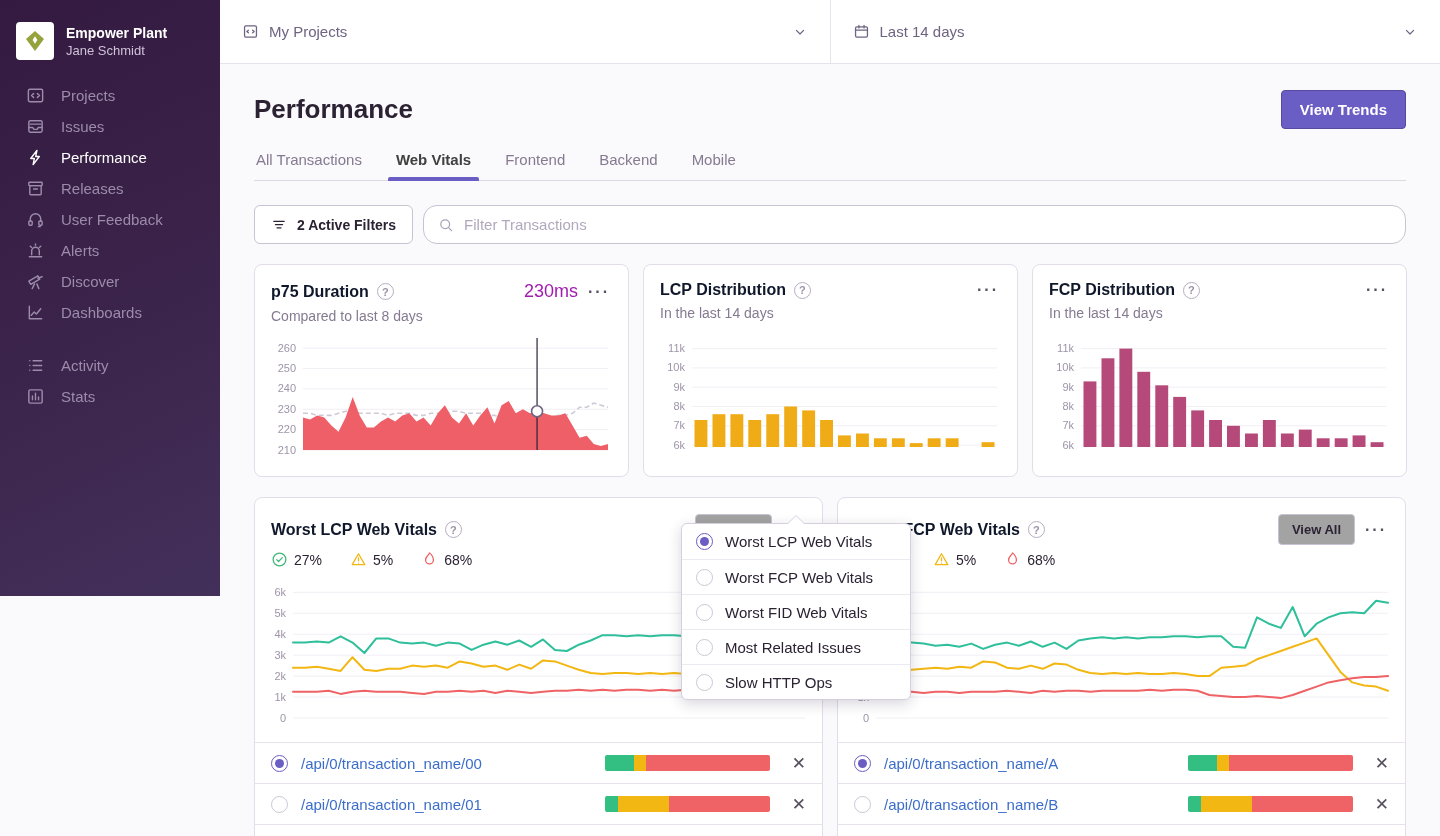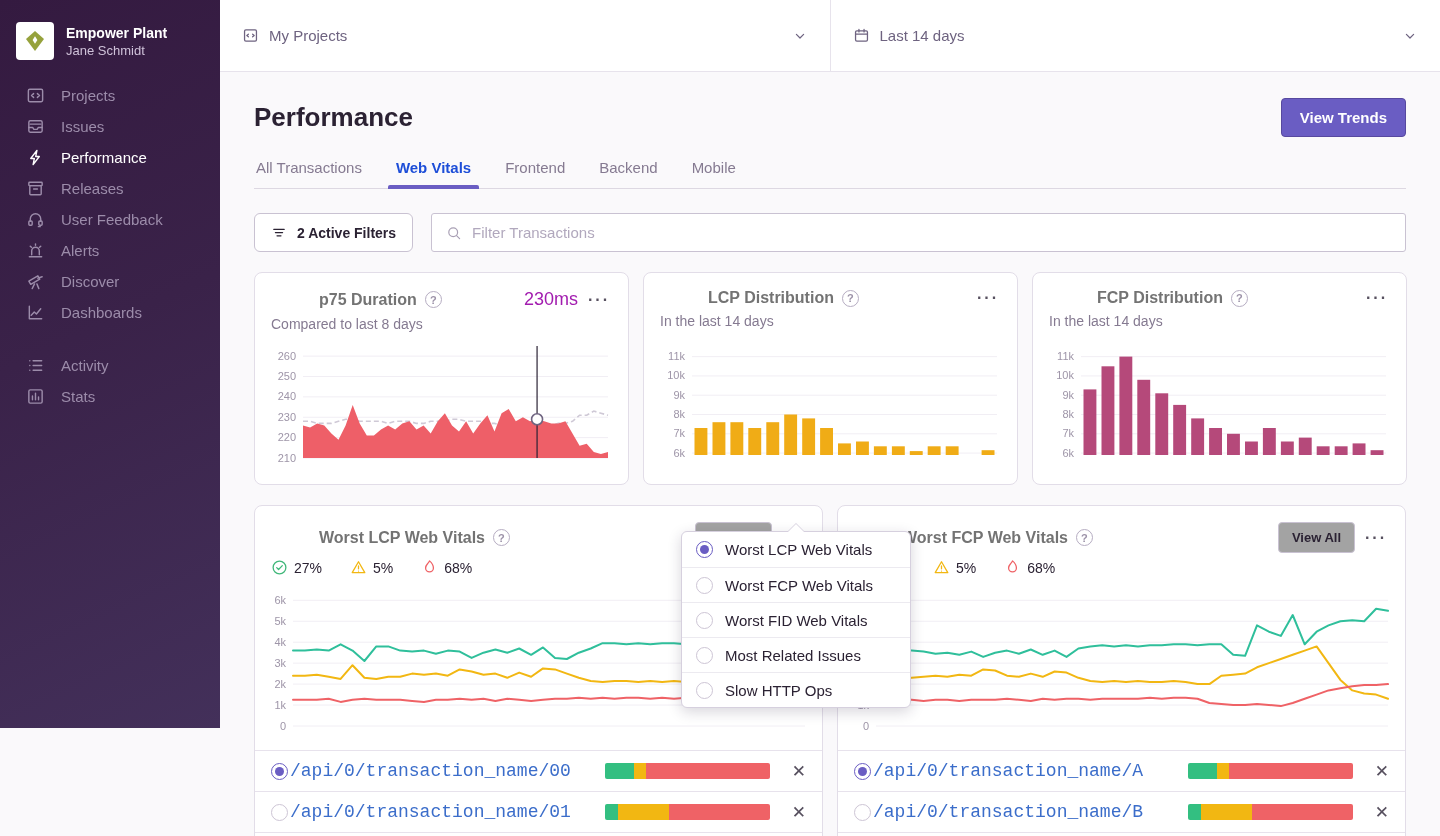--- a/index.html
+++ b/index.html
@@ -1,92 +1,92 @@
 <!DOCTYPE html>
 <html><head>
 <meta charset="utf-8">
 <style>
   * { margin:0; padding:0; box-sizing:border-box; }
   html,body { width:1440px; height:836px; overflow:hidden; }
   body { font-family:"Liberation Sans", sans-serif; background:#faf9fb; color:#2b2233; display:flex; }
 
   
-  .sidebar { width:220px; flex:0 0 220px; height:728px;
+  .sidebar { width:220px; flex:0 0 220px; height:596px;
     background:linear-gradient(155deg,#341a40 0%,#3a2249 45%,#43305a 100%);
     padding:14px 0 0; }
   .org { display:flex; align-items:center; gap:12px; padding:8px 16px 20px; }
   .org-logo { width:38px; height:38px; background:#fff; border-radius:4px; display:flex; align-items:center; justify-content:center; }
   .org-name { color:#fff; font-weight:700; font-size:14px; line-height:18px; }
   .org-user { color:#cfc2d9; font-size:13px; line-height:17px; }
   .nav { display:flex; flex-direction:column;justify-content:flex-end; }
   .nav-gap { height:22px; }
   .nav-item { display:flex; align-items:center; gap:16px; height:31px; padding:0 16px 0 26px;
     color:#9c8caa; font-size:15px; text-decoration:none; cursor:pointer; }
   .nav-item svg { width:19px; height:19px; stroke:#9c8caa; flex:0 0 19px; }
   .nav-item.active { color:#ffffff; font-weight:500; }
   .nav-item.active svg { stroke:#ffffff; }
 
   
   .main { flex:1; display:flex; flex-direction:column; min-width:0; }
 
-  .topbar { height:72px; background:#fff; border-bottom:1px solid #e7e3ec; display:flex;justify-content:space-between; }
+  .topbar { height:64px; background:#fff; border-bottom:1px solid #e7e3ec; display:flex;justify-content:space-between; }
   .selector { flex:1; display:flex; align-items:center; gap:10px; padding:0 22px; border-right:1px solid #e7e3ec; cursor:pointer; }
   .selector:last-child { border-right:none; }
   .selector .sel-label { color:#6e6380; font-size:15px; }
   .selector svg.sel-icon { width:17px; height:17px; stroke:#6e6380; }
   .selector svg.chev { width:16px; height:16px; stroke:#6e6380; margin-left:auto; }
 
   .content { flex:1; position:relative; padding:26px 34px 0; overflow:hidden; }
 
   .page-head { display:flex; align-items:flex-start; justify-content:space-between; }
   .page-title { font-size:26px; font-weight:700; color:#2b2233; padding-top:4px; }
   .btn-primary { background:#6a5dc3; color:#fff; font-weight:700; font-size:15px; border:1px solid #57499f;
     border-radius:4px; padding:10px 18px; cursor:pointer; font-family:inherit; }
 
   .tabs { display:flex; gap:30px; margin-top:22px; border-bottom:1px solid #ddd8e2; }
   .tab { font-size:15px; color:#857a91; padding:0 2px 12px; cursor:pointer; position:relative; }
-  .tab.active { color:#1d4ed8; font-weight:700; }
+  .tab.active { color:#404040; font-weight:700; }
   .tab.active::after { content:""; position:absolute; left:-6px; right:-6px; bottom:-1px; height:4px; background:#6a5dc3; border-radius:2px 2px 0 0; }
 
-  .filter-row { display:flex; gap:18px; margin-top:24px; }
+  .filter-row { display:flex; gap:10px; margin-top:24px; }
   .btn-filter { display:flex; align-items:center; gap:10px; background:#fff; border:1px solid #c9c2d2; border-radius:6px;
     padding:0 16px; height:39px; font-size:14px; font-weight:700; color:#2b2233; cursor:pointer; font-family:inherit; }
   .btn-filter svg { width:16px; height:16px; stroke:#2b2233; }
-  .search-box { flex:1; display:flex; align-items:center; gap:10px; background:#fff; border:1px solid #c9c2d2; border-radius:3px; height:39px; padding:0 14px; }
+  .search-box { flex:1; display:flex; align-items:center; gap:10px; background:#fff; border:1px solid #c9c2d2; border-radius:14px; height:39px; padding:0 14px; }
   .search-box svg { width:16px; height:16px; stroke:#a89fb4; }
   .search-box input { border:none; outline:none; flex:1; font-size:15px; font-family:inherit; color:#2b2233; background:transparent; }
   .search-box input::placeholder { color:#b1a8bd; }
 
   .grid3 { display:grid; grid-template-columns:repeat(3,1fr); gap:14px; margin-top:20px; }
   .grid2 { display:grid; grid-template-columns:repeat(2,1fr); gap:14px; margin-top:20px; }
 
   .card { background:#fff; border:1px solid #e2dde8; border-radius:8px; }
   .card-pad { padding:16px 16px 10px; }
   .card-head { display:flex; align-items:center; gap:8px; }
-  .card-title { font-size:16px; font-weight:600; color:#737373;margin-left:48px; }
+  .card-title { font-size:16px; font-weight:600; color:#0f172a; }
   .help { width:17px; height:17px; border:1px solid #b6adc2; border-radius:50%; color:#9c92a8; font-size:11px; font-weight:700;
     display:inline-flex; align-items:center; justify-content:center; flex:0 0 17px; }
   .spacer { flex:1; }
   .metric-value { color:#a21caf; font-size:18px; }
   .overflow { color:#57505f; font-weight:700; font-size:16px; letter-spacing:2px; cursor:pointer; padding:0 2px; line-height:1; }
   .overflow::before { content:"\00B7\00B7\00B7"; }
   .card-sub { font-size:14px; color:#857a91; margin-top:6px; }
   .chart-wrap { margin-top:10px; }
 
   .btn-viewall { background:#a3a3a3; border:1px solid #c9c2d2; border-radius:4px; font-size:13px; font-weight:700; color:#2b2233;
     padding:7px 13px; cursor:pointer; font-family:inherit; }
 
   .vitals-head { padding:16px 16px 0; }
   .stats-row { display:flex; align-items:center; gap:28px; margin-top:6px; padding:0 16px; }
   .stat { display:flex; align-items:center; gap:6px; font-size:14px; color:#2b2233; }
   .stat svg { width:17px; height:17px; }
 
   .txn-list { margin-top:8px; }
   .txn-row { display:flex; align-items:center; height:41px; border-top:1px solid #e7e2ec; padding:0 16px; }
-  .txn-link { color:#3b6dca; font-size:18px; margin-left:2px; text-decoration:none; cursor:pointer;font-family:Liberation Mono, monospace; }
+  .txn-link { color:#3b6dca; font-size:15px; margin-left:13px; text-decoration:none; cursor:pointer; }
   .segbar { width:165px; height:16px; border-radius:2px; overflow:hidden; display:flex; }
   .segbar span { display:block; height:100%; }
   .close-x { margin-left:22px; color:#57505f; font-size:17px; cursor:pointer; line-height:1; }
   .close-x::before { content:"\2715"; }
 
   .radio { width:17px; height:17px; border-radius:50%; border:1px solid #cdc5d5; background:#fff; flex:0 0 17px; position:relative; display:inline-block; }
   .radio.sel { border-color:#6a5dc3; }
   .radio.sel::after { content:""; position:absolute; left:3px; top:3px; width:9px; height:9px; border-radius:50%; background:#6a5dc3; }
 
   

